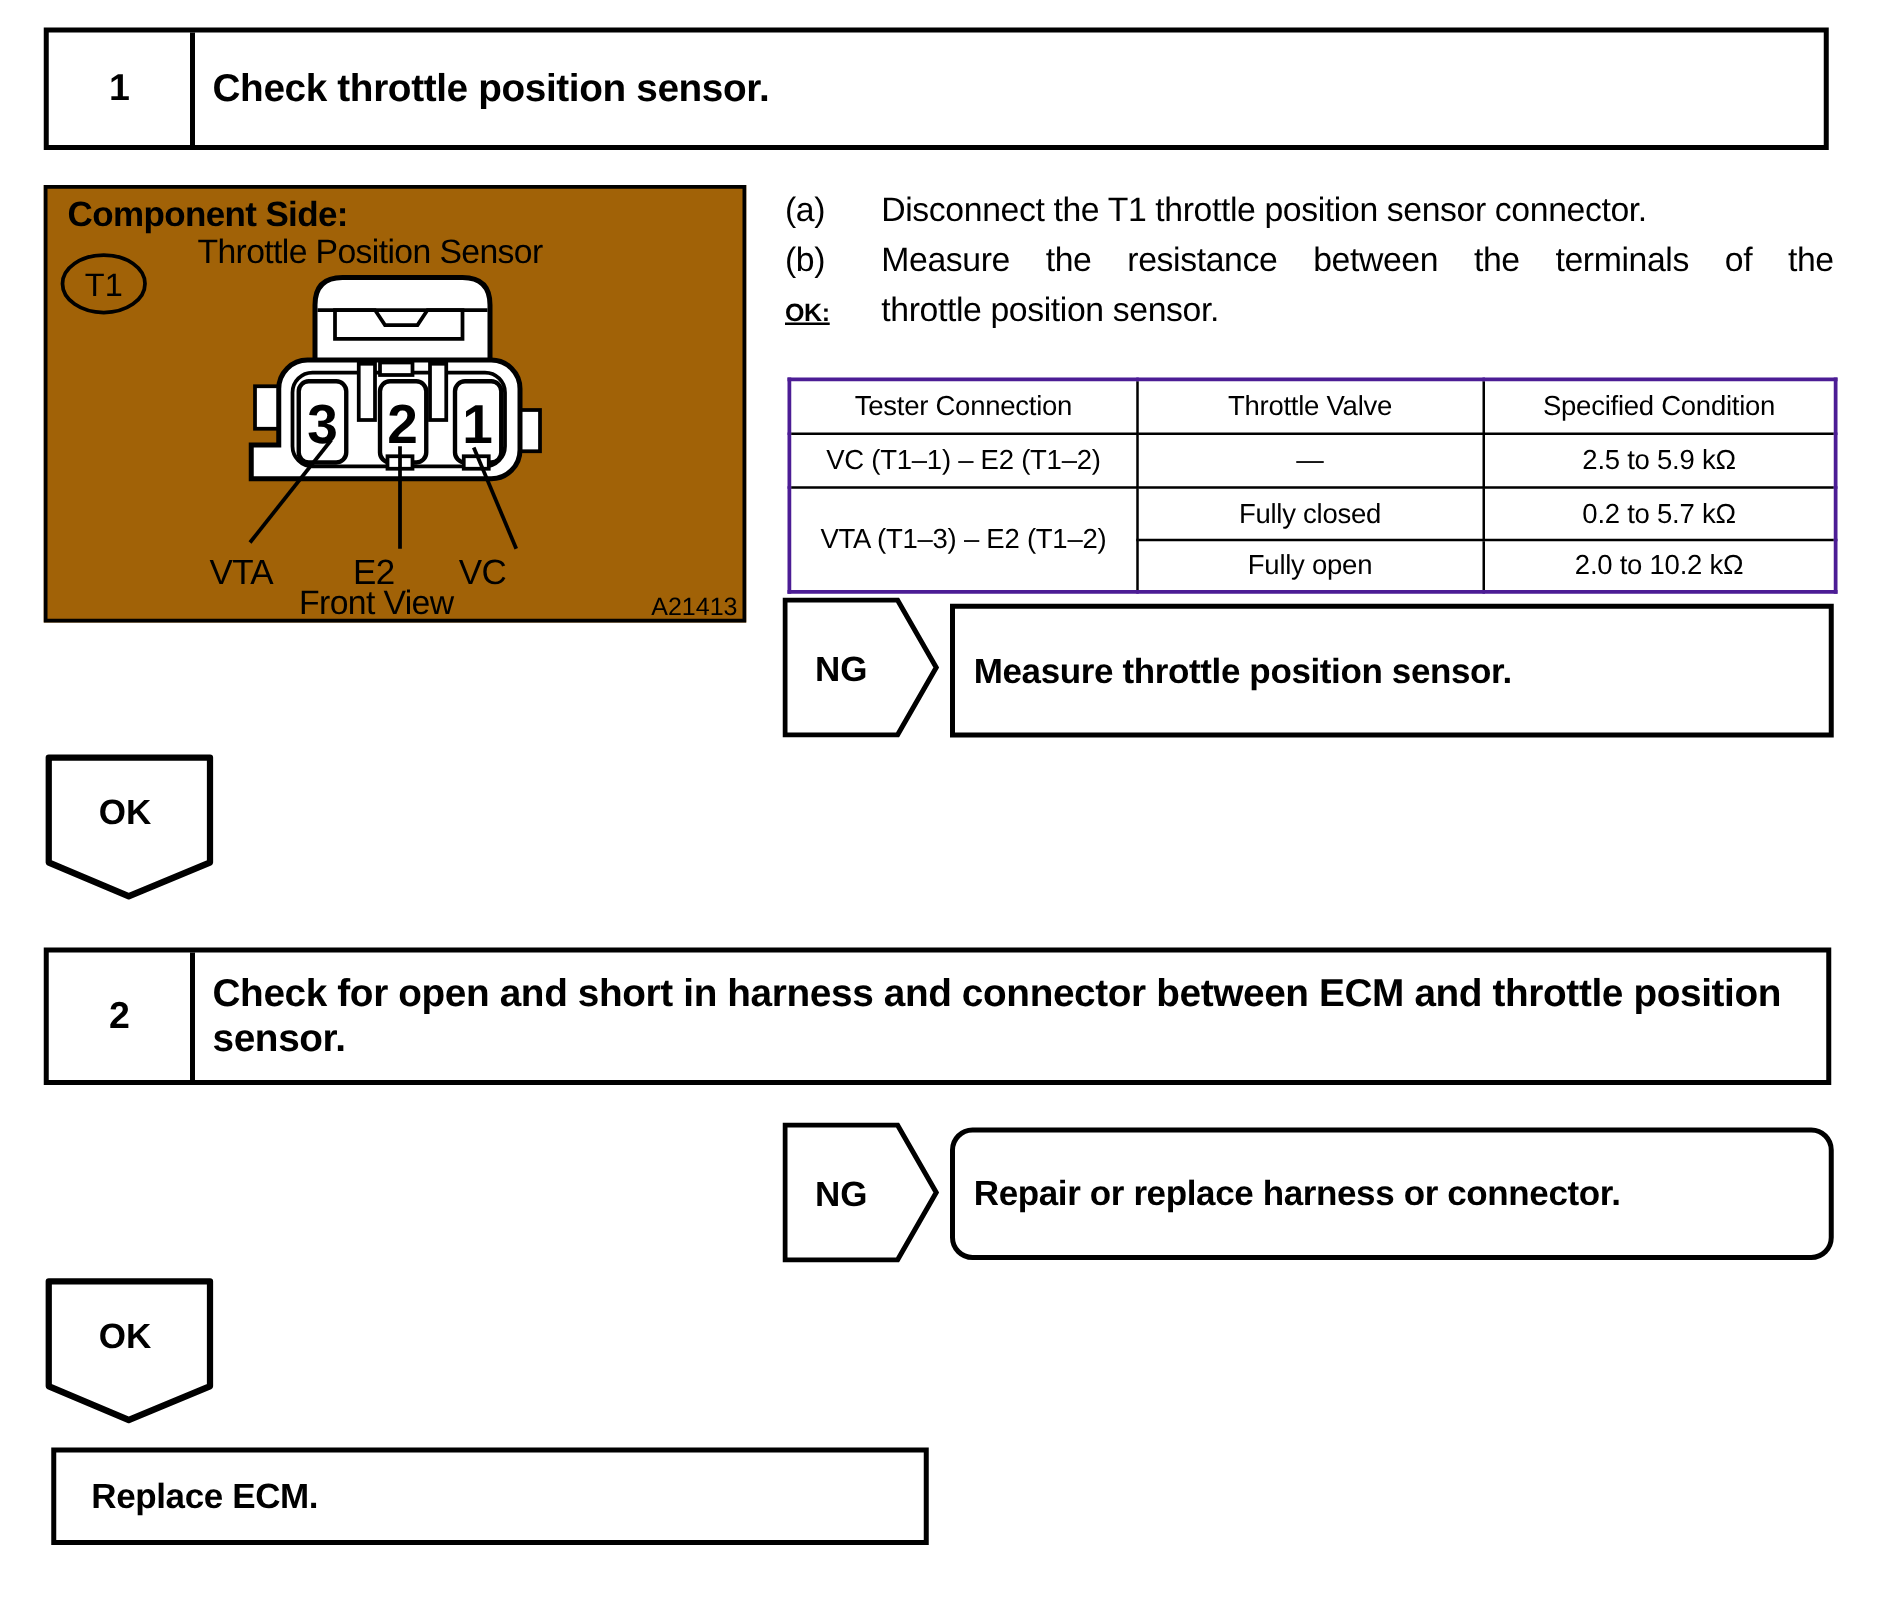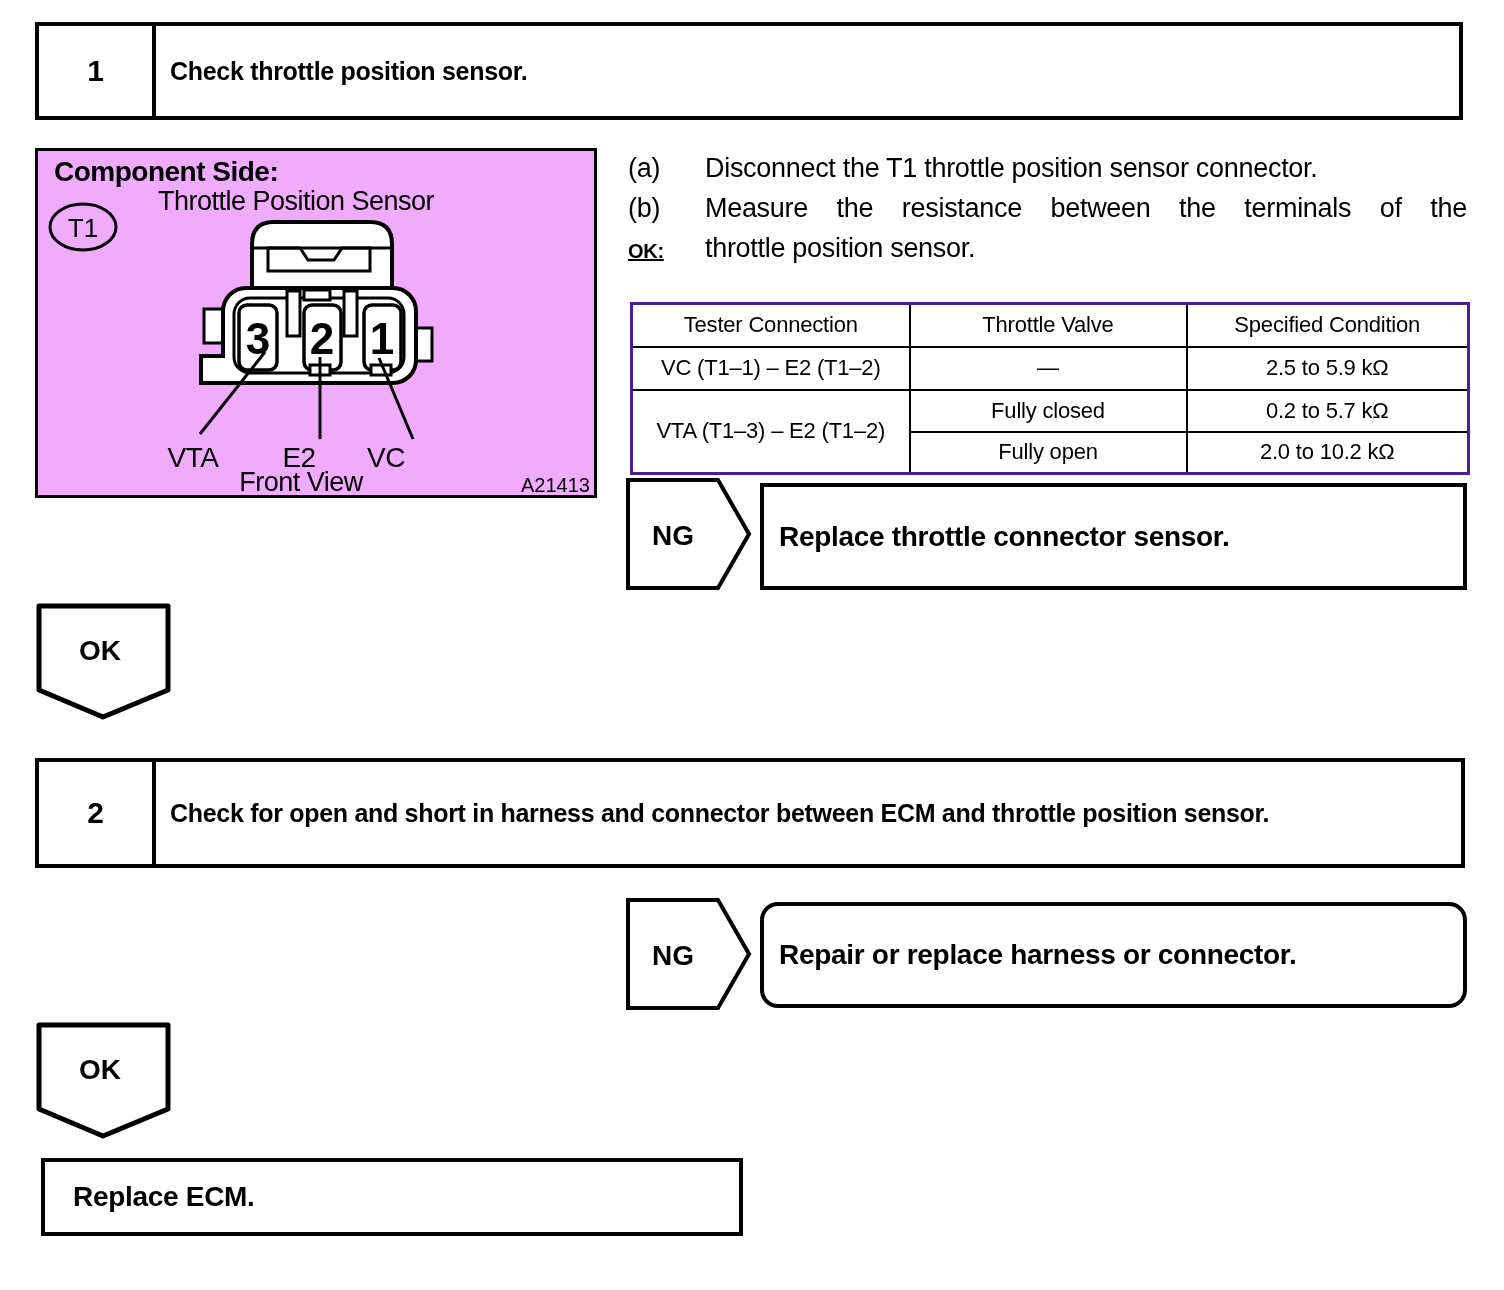--- a/index.html
+++ b/index.html
@@ -7,21 +7,21 @@
     position:relative;width:1504px;height:1290px;background:#ffffff;
     font-family:"Liberation Sans","DejaVu Sans",sans-serif;color:#000;
     overflow:hidden;
   }
   .abs{position:absolute;box-sizing:border-box;}
   
   .step-box{border:4px solid #000;display:flex;background:#fff;}
   .step-num{width:113px;border-right:4px solid #000;display:flex;align-items:center;justify-content:center;
     font-size:30px;font-weight:bold;}
   .step-title{flex:1;display:flex;align-items:center;padding-left:14px;
-    font-size:25px;font-weight:bold;letter-spacing:-0.3px;line-height:36px;}
+    font-size:31px;font-weight:bold;letter-spacing:-0.3px;line-height:36px;}
   
   .inst-row{display:flex;font-size:27px;letter-spacing:-0.3px;line-height:40px;}
   .inst-marker{width:77px;flex:0 0 77px;}
   .inst-lines{flex:1;}
   .inst-line{line-height:40px;}
   .inst-line.justify{text-align:justify;text-align-last:justify;}
   .inst-line:empty{display:none;}
   .ok-heading{font-size:20px;font-weight:bold;text-decoration:underline;letter-spacing:-0.3px;}
   
   table.spec{border-collapse:collapse;border:3px solid #4c1d95;background:#fff;
@@ -40,21 +40,21 @@
 
 <div class="canvas">
 
   <div class="abs step-box" style="left:35px;top:22px;width:1428px;height:98px;">
     <div class="step-num">1</div>
     <div class="step-title">
       <div>Check throttle position sensor.</div>
     </div>
   </div>
 
-  <div class="abs" style="left:35px;top:148px;width:562px;height:350px;border:3px solid #000;background:#f0abfc;">
+  <div class="abs" style="left:35px;top:148px;width:562px;height:350px;border:3px solid #000;background:#a16207;">
     <svg width="556" height="344" viewBox="0 0 556 344">
 
       <text x="16" y="30" font-size="28" font-weight="bold" letter-spacing="-0.5">Component Side:</text>
       <text x="258" y="59" font-size="27" text-anchor="middle" letter-spacing="-0.5">Throttle Position Sensor</text>
 
       <ellipse cx="45" cy="76" rx="33" ry="23" fill="none" stroke="#000" stroke-width="3"></ellipse>
       <text x="45" y="77" font-size="26" text-anchor="middle" dominant-baseline="central">T1</text>
 
       <path d="M 214,137 V 93 Q 214,71 236,71 H 332 Q 354,71 354,93 V 137" fill="#fff" stroke="#000" stroke-width="4"></path>
       <line x1="216" y1="97" x2="352" y2="97" stroke="#000" stroke-width="3"></line>
@@ -136,21 +136,21 @@
       <td>2.0 to 10.2 kΩ</td>
     </tr>
   </tbody>
     </table>
 
   <svg class="abs" style="left:626px;top:478px;" width="127" height="112" viewBox="0 0 127 112">
     <polygon points="2,2 92,2 123,56 92,110 2,110" fill="#fff" stroke="#000" stroke-width="4"></polygon>
     <text x="47" y="57" font-size="28" font-weight="bold" text-anchor="middle" dominant-baseline="central">NG</text>
   </svg>
   <div class="abs result-box pad15" style="left:760px;top:483px;width:707px;height:107px;">
-    <span>Replace throttle connector sensor.</span>
+    <span>Measure throttle position sensor.</span>
   </div>
 
   <svg class="abs" style="left:36px;top:603px;" width="136" height="118" viewBox="0 0 136 118">
     <path d="M 3,3 H 132 V 87 L 67,114 L 3,87 Z" fill="#fff" stroke="#000" stroke-width="5" stroke-linejoin="round"></path>
     <text x="64" y="47" font-size="28" font-weight="bold" text-anchor="middle" dominant-baseline="central">OK</text>
   </svg>
 
   <div class="abs step-box" style="left:35px;top:758px;width:1430px;height:110px;">
     <div class="step-num">2</div>
     <div class="step-title">

